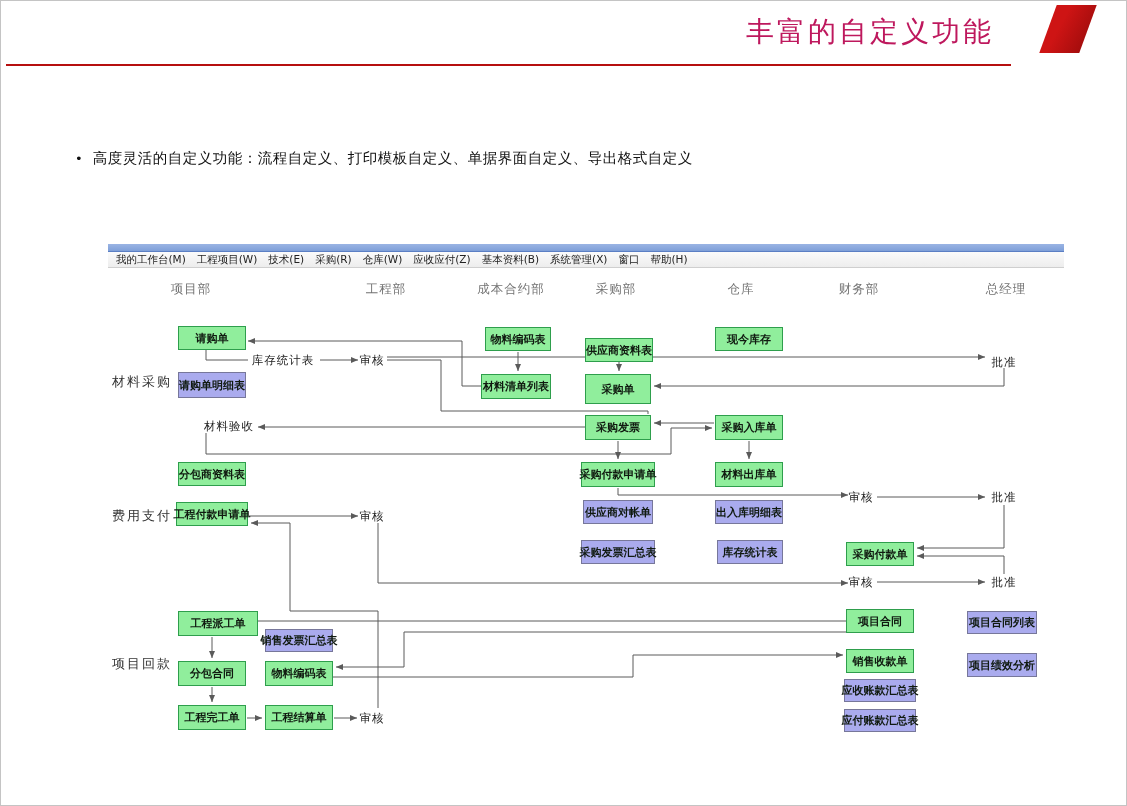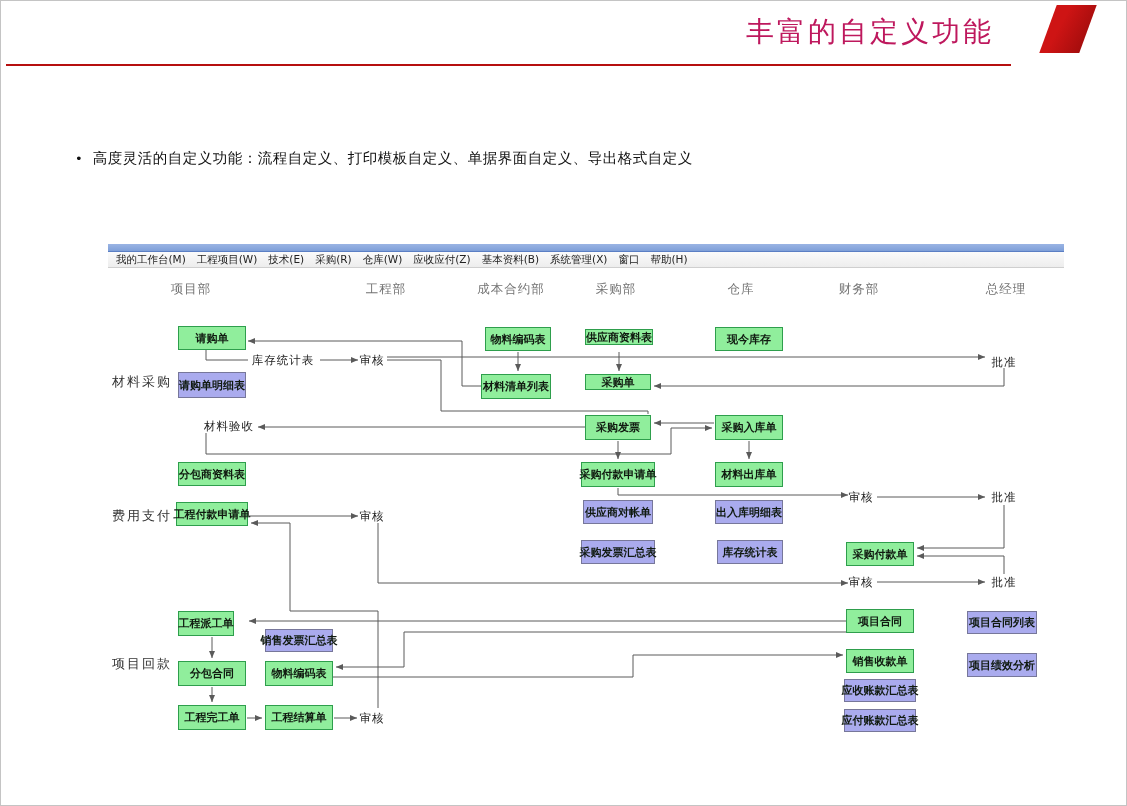--- a/index.html
+++ b/index.html
@@ -104,30 +104,30 @@
         <div class="col-header" style="left: 633px;">仓库</div>
         <div class="col-header" style="left: 751px;">财务部</div>
         <div class="col-header" style="left: 898px;">总经理</div>
         <div class="row-label" style="top: 114px;">材料采购</div>
         <div class="row-label" style="top: 248px;">费用支付</div>
         <div class="row-label" style="top: 396px;">项目回款</div>
         <div class="flow-node doc" style="left: 70px; top: 58px; width: 68px; height: 24px;">请购单</div>
         <div class="flow-node report" style="left: 70px; top: 104px; width: 68px; height: 26px;">请购单明细表</div>
         <div class="flow-node doc" style="left: 70px; top: 194px; width: 68px; height: 24px;">分包商资料表</div>
         <div class="flow-node doc" style="left: 68px; top: 234px; width: 72px; height: 24px;">工程付款申请单</div>
-        <div class="flow-node doc" style="left: 70px; top: 343px; width: 56px; height: 25px;">工程派工单</div>
+        <div class="flow-node doc" style="left: 70px; top: 343px; width: 80px; height: 25px;">工程派工单</div>
         <div class="flow-node report" style="left: 157px; top: 361px; width: 68px; height: 23px;">销售发票汇总表</div>
         <div class="flow-node doc" style="left: 70px; top: 393px; width: 68px; height: 25px;">分包合同</div>
         <div class="flow-node doc" style="left: 157px; top: 393px; width: 68px; height: 25px;">物料编码表</div>
         <div class="flow-node doc" style="left: 70px; top: 437px; width: 68px; height: 25px;">工程完工单</div>
         <div class="flow-node doc" style="left: 157px; top: 437px; width: 68px; height: 25px;">工程结算单</div>
         <div class="flow-node doc" style="left: 377px; top: 59px; width: 66px; height: 24px;">物料编码表</div>
         <div class="flow-node doc" style="left: 373px; top: 106px; width: 70px; height: 25px;">材料清单列表</div>
-        <div class="flow-node doc" style="left: 477px; top: 61px; width: 68px; height: 16px;">供应商资料表</div>
-        <div class="flow-node doc" style="left: 477px; top: 106px; width: 66px; height: 16px;">采购单</div>
+        <div class="flow-node doc" style="left: 477px; top: 70px; width: 68px; height: 24px;">供应商资料表</div>
+        <div class="flow-node doc" style="left: 477px; top: 106px; width: 66px; height: 30px;">采购单</div>
         <div class="flow-node doc" style="left: 477px; top: 147px; width: 66px; height: 25px;">采购发票</div>
         <div class="flow-node doc" style="left: 473px; top: 194px; width: 74px; height: 25px;">采购付款申请单</div>
         <div class="flow-node report" style="left: 475px; top: 232px; width: 70px; height: 24px;">供应商对帐单</div>
         <div class="flow-node report" style="left: 473px; top: 272px; width: 74px; height: 24px;">采购发票汇总表</div>
         <div class="flow-node doc" style="left: 607px; top: 59px; width: 68px; height: 24px;">现今库存</div>
         <div class="flow-node doc" style="left: 607px; top: 147px; width: 68px; height: 25px;">采购入库单</div>
         <div class="flow-node doc" style="left: 607px; top: 194px; width: 68px; height: 25px;">材料出库单</div>
         <div class="flow-node report" style="left: 607px; top: 232px; width: 68px; height: 24px;">出入库明细表</div>
         <div class="flow-node report" style="left: 609px; top: 272px; width: 66px; height: 24px;">库存统计表</div>
         <div class="flow-node doc" style="left: 738px; top: 274px; width: 68px; height: 24px;">采购付款单</div>

